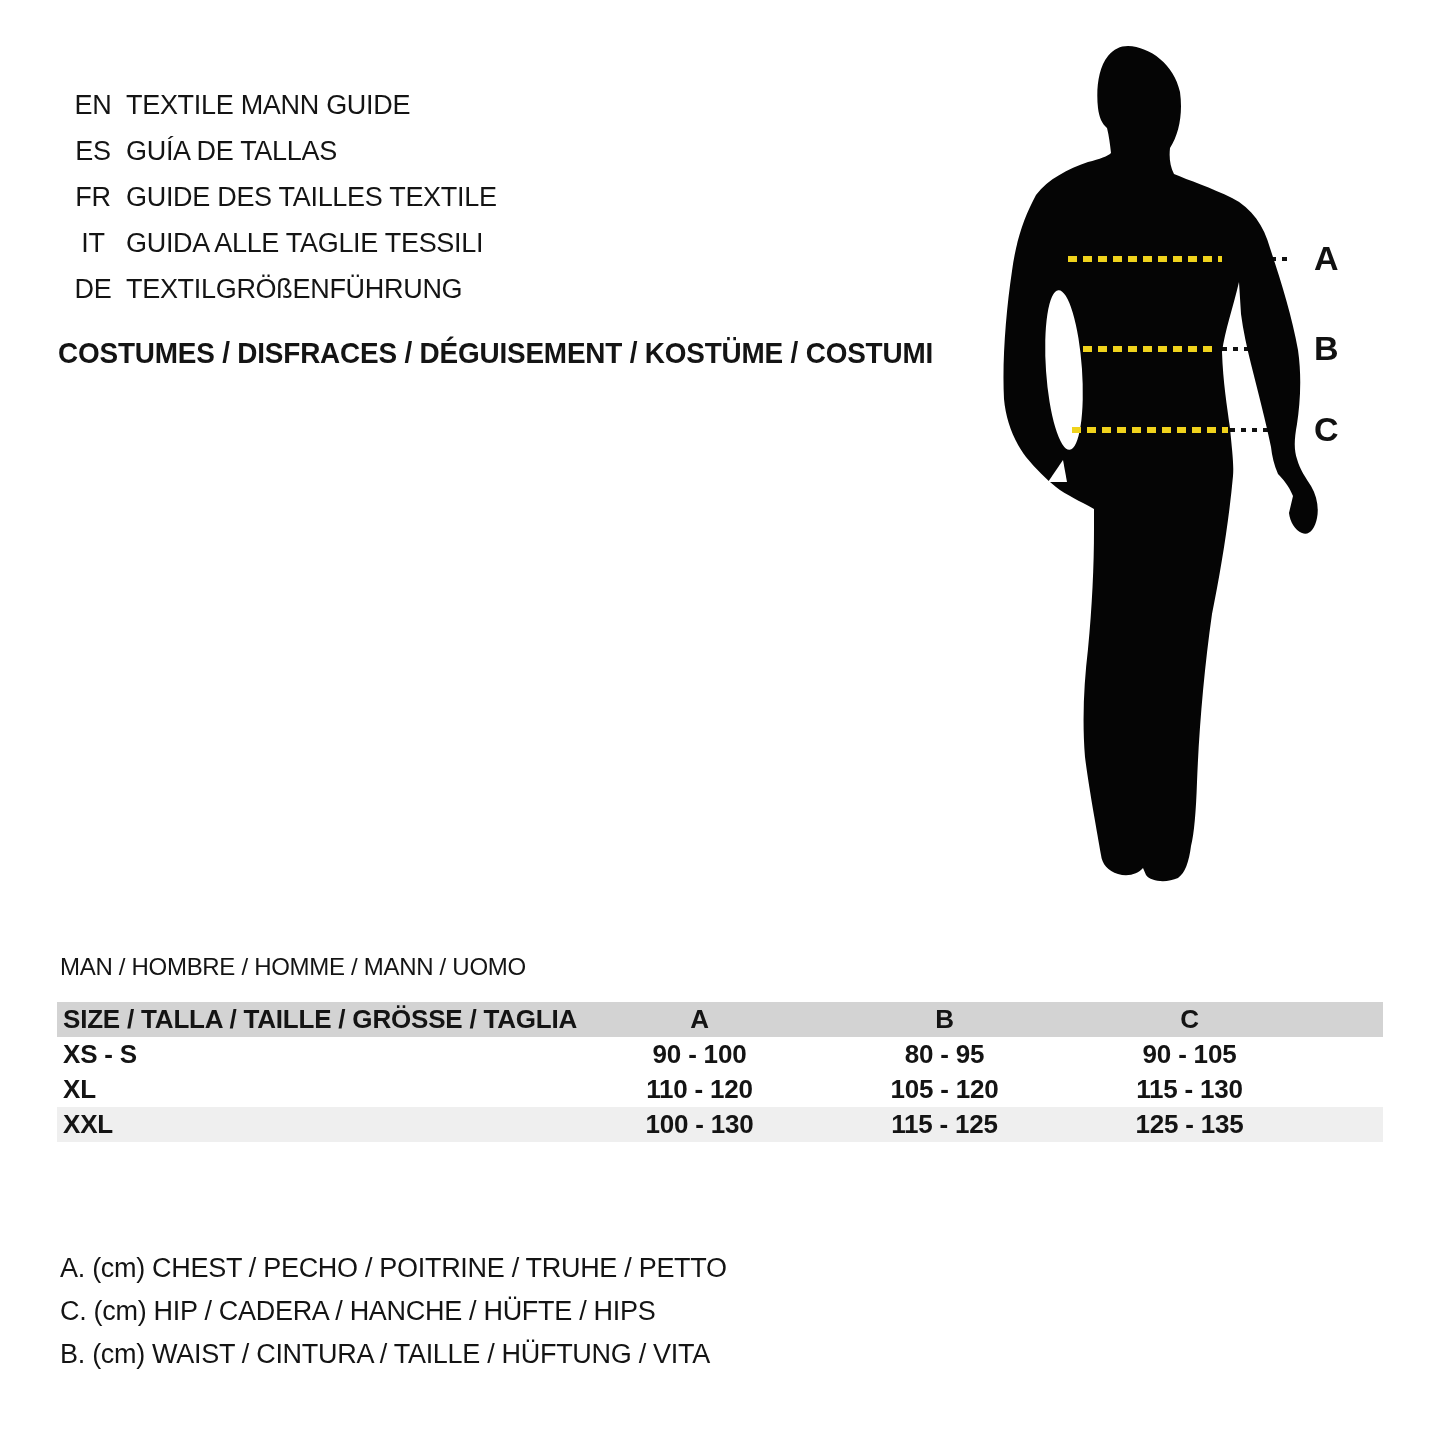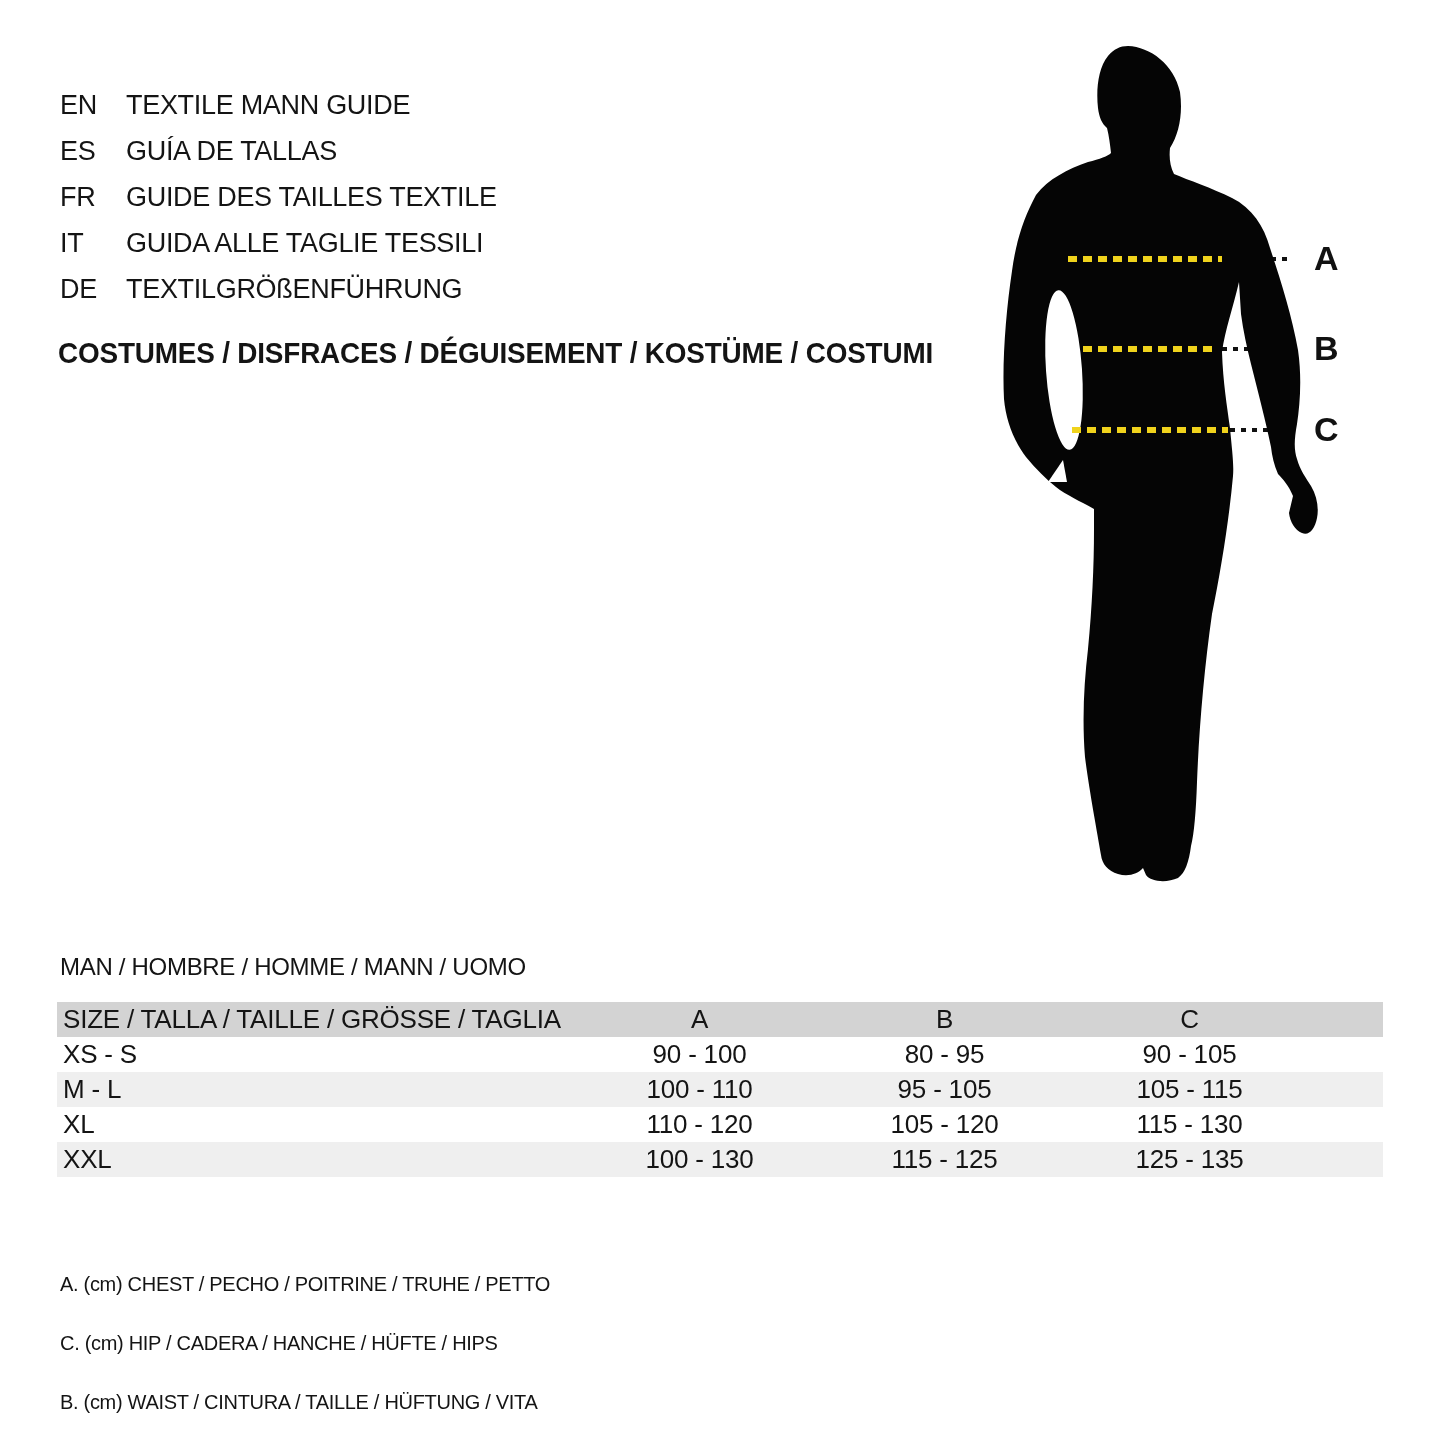--- a/index.html
+++ b/index.html
@@ -1,45 +1,45 @@
 <!DOCTYPE html>
 <html><head>
 <meta charset="utf-8">
 <style>
   html,body{margin:0;padding:0;background:#ffffff;}
   .canvas{
     position:relative;width:1445px;height:1445px;background:#ffffff;overflow:hidden;
     font-family:"Liberation Sans","DejaVu Sans",sans-serif;color:#141414;
   }
   
-  .lang-block{position:absolute;left:60px;top:82px;}
+  .lang-block{position:absolute;left:60px;top:82px;text-align:center;}
   .lang-row{display:flex;height:46px;line-height:46px;font-size:27px;letter-spacing:-0.3px;}
   .lang-code{width:66px;flex:0 0 66px;}
   
   .costumes{
     position:absolute;left:58px;top:336px;font-size:30px;font-weight:800;letter-spacing:-0.2px;
     transform:scaleX(0.93);transform-origin:0 50%;white-space:nowrap;
   }
   
   .figure{position:absolute;left:960px;top:30px;width:420px;height:900px;}
   .figure svg{display:block;}
   .measure-label{font-family:"Liberation Sans","DejaVu Sans",sans-serif;font-size:34px;font-weight:700;fill:#111111;}
   
   .section-title{position:absolute;left:60px;top:953px;font-size:24px;letter-spacing:-0.3px;}
   
   .size-table{position:absolute;left:57px;top:1002px;width:1326px;font-size:26px;letter-spacing:-0.2px;}
-  .t-row{display:grid;grid-template-columns:520px 245px 245px 245px;height:35px;line-height:35px;}
+  .t-row{display:grid;grid-template-columns:520px 245px 245px 245px;height:35px;line-height:35px;font-weight:bold;}
   .t-row.header{background:#d3d3d3;}
   .t-row.stripe{background:#efefef;}
   .t-cell{white-space:nowrap;overflow:visible;}
   .t-cell.size{padding-left:6px;text-align:left;}
   .t-cell.num{text-align:center;}
   
   .legend{position:absolute;left:60px;top:1247px;}
-  .legend-row{height:43px;line-height:43px;font-size:20px;letter-spacing:-0.3px;white-space:nowrap;margin-top:16px;}
+  .legend-row{height:43px;line-height:43px;font-size:27px;letter-spacing:-0.3px;white-space:nowrap;}
 </style>
 </head>
 <body>
 
 <div class="canvas">
 
   <div class="lang-block">
     <div class="lang-row">
       <span class="lang-code">EN</span>
       <span class="lang-label">TEXTILE MANN GUIDE</span>
@@ -141,26 +141,20 @@
       <div class="t-cell num">A</div>
       <div class="t-cell num">B</div>
       <div class="t-cell num">C</div>
     </div>
     <div class="t-row">
       <div class="t-cell size">XS - S</div>
       <div class="t-cell num">90 - 100</div>
       <div class="t-cell num">80 - 95</div>
       <div class="t-cell num">90 - 105</div>
     </div>
-    <div class="t-row stripe">
-      <div class="t-cell size">M - L</div>
-      <div class="t-cell num">100 - 110</div>
-      <div class="t-cell num">95 - 105</div>
-      <div class="t-cell num">105 - 115</div>
-    </div>
     <div class="t-row">
       <div class="t-cell size">XL</div>
       <div class="t-cell num">110 - 120</div>
       <div class="t-cell num">105 - 120</div>
       <div class="t-cell num">115 - 130</div>
     </div>
     <div class="t-row stripe">
       <div class="t-cell size">XXL</div>
       <div class="t-cell num">100 - 130</div>
       <div class="t-cell num">115 - 125</div>

